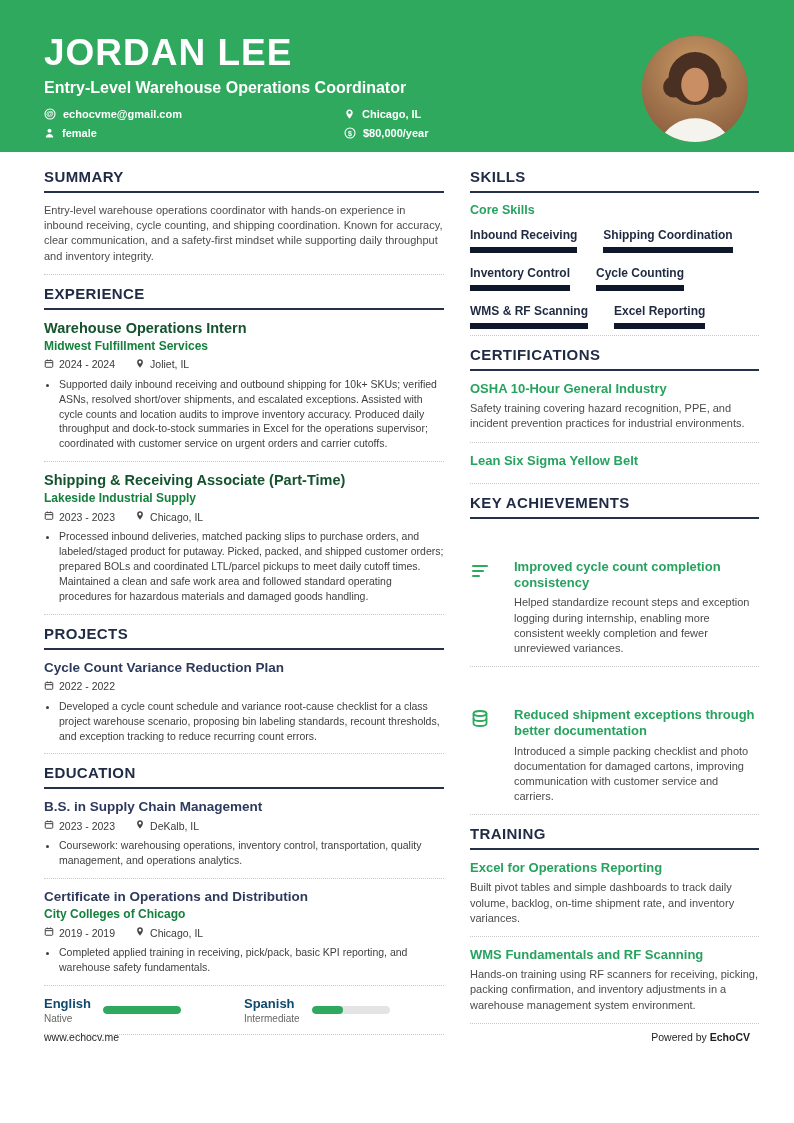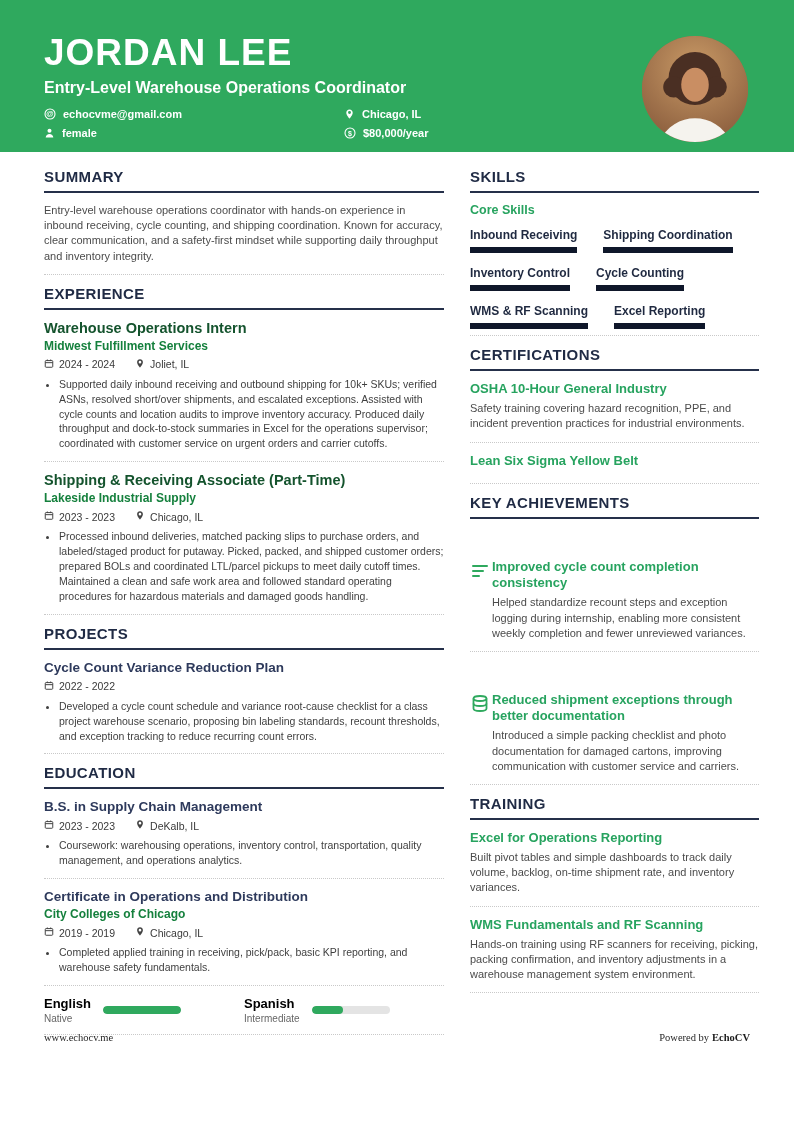--- a/index.html
+++ b/index.html
@@ -32,37 +32,37 @@
   .meta { display:flex; gap:20px; margin-top:5px; font-size:10.5px; color:#3a3a3a; align-items:center; }
   .m-item { display:flex; gap:5px; align-items:center; }
   ul.bullets { margin:6px 0 0 0; padding-left:15px; }
   ul.bullets li { font-size:10.5px; color:#3f3f3f; line-height:1.42; }
 
   .sub-title { font-size:13.5px; font-weight:700; color:#2e3a5c; }
 
   
   .lang-row { display:flex; }
   .lang { flex:1; display:flex; align-items:center; gap:12px; }
-  .lang-name { font-size:13px; font-weight:700; color:#000000; }
+  .lang-name { font-size:13px; font-weight:700; color:#0c4a6e; }
   .lang-level { font-size:10px; color:#666; margin-top:2px; }
   .lang-bar { width:78px; height:8px; border-radius:4px; background:#e4e4e4; overflow:hidden; }
   .lang-fill { height:100%; background:#2fa95e; border-radius:4px; }
 
   
   .skills-group-label { color:#27a35f; font-weight:700; font-size:12.5px; margin-bottom:11px; }
   .tags { display:flex; flex-wrap:wrap; column-gap:26px; row-gap:13px; padding-bottom:6px; }
   .tag { font-size:12px; font-weight:700; color:#1f2940; border-bottom:6px solid #0f172a; padding-bottom:5px; }
 
   .green-title { font-size:13px; font-weight:700; color:#27a35f; margin-bottom:4px; line-height:1.25; }
 
-  .ach { display:flex; gap:0;margin-top:40px; }
+  .ach { display:flex; gap:22px;margin-top:40px; }
   .ach-icon { flex:0 0 22px; padding-top:2px; }
 
   
-  .footer { position:absolute; left:44px; right:44px; bottom:12px; display:flex; justify-content:space-between; align-items:center; font-size:10.5px; color:#1e1e1e;font-family:Liberation Serif, serif; }
+  .footer { position:absolute; left:44px; right:44px; bottom:12px; display:flex; justify-content:space-between; align-items:center; font-size:10.5px; color:#1e1e1e; }
   .brand { font-weight:800; margin-left:3px; }
 </style>
 </head>
 <body>
 
 <div class="page">
 
   <div class="header">
     <div class="name">JORDAN LEE</div>
     <div class="role">Entry-Level Warehouse Operations Coordinator</div>

